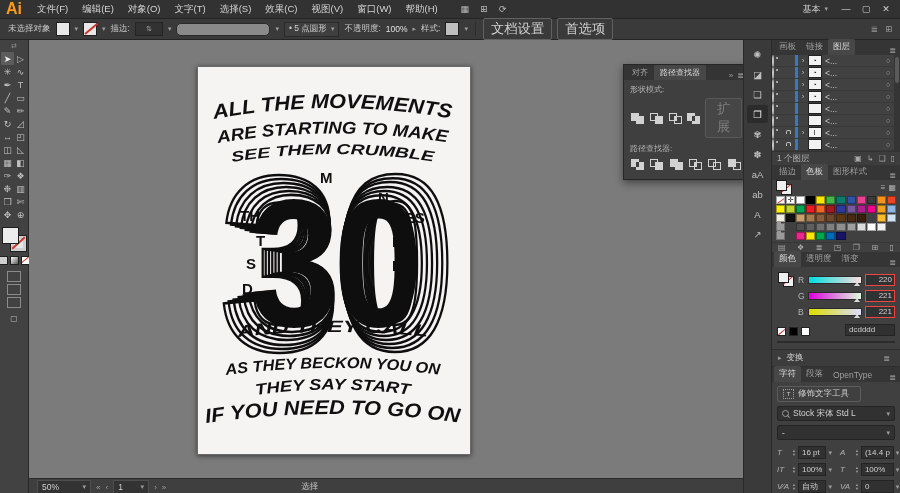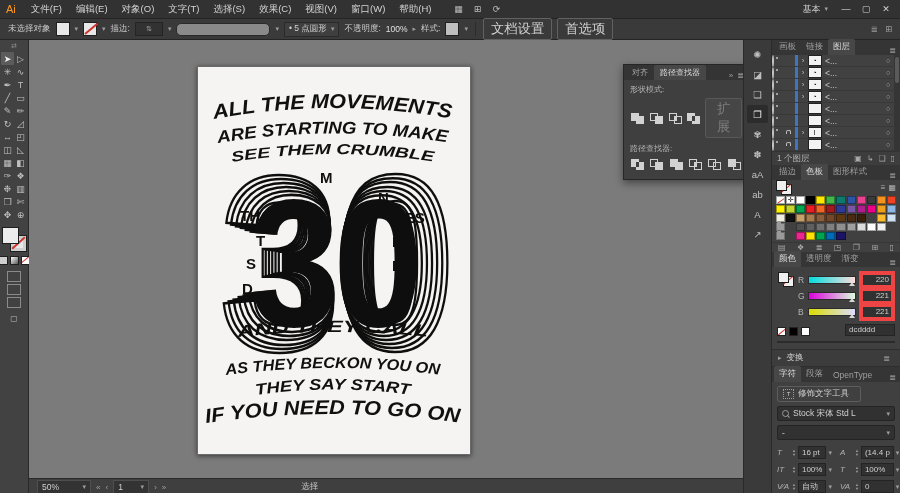--- a/index.html
+++ b/index.html
@@ -3,21 +3,21 @@
 <meta charset="utf-8">
 <style>
   html,body{margin:0;padding:0}
   body{width:900px;height:493px;overflow:hidden;background:#323232;
        font-family:"Liberation Sans","DejaVu Sans",sans-serif;font-size:9px;color:#c8c8c8;
        -webkit-font-smoothing:antialiased}
   .row{display:flex;align-items:flex-start}
 
   
   .menubar{height:18px;background:#323232;border-bottom:1px solid #242424;display:flex;align-items:center;padding:0 4px;gap:2px}
-  .ai-logo{color:#ff9a1e;font-weight:normal;font-size:11px;padding:0 6px 0 2px}
+  .ai-logo{color:#ff9a1e;font-weight:bold;font-size:16px;padding:0 6px 0 2px}
   .menu-item{padding:1px 7px;color:#d4d4d4;font-size:9.5px;white-space:nowrap}
   .mb-ico{width:16px;height:13px;display:flex;align-items:center;justify-content:center;color:#b9b9b9;font-size:9px}
   .mb-right{margin-left:auto;display:flex;align-items:center;gap:8px}
   .workspace{display:flex;align-items:center;gap:4px;color:#cfcfcf}
   .searchbox{width:118px;height:13px;background:#3d3d3d;border:1px solid #2a2a2a;border-radius:2px;display:flex;align-items:center;gap:4px;padding:0 5px;color:#8f8f8f}
   .sglyph{width:5px;height:5px;border:1px solid #9a9a9a;border-radius:50%;position:relative;flex:0 0 auto}
   .sglyph::after{content:"";position:absolute;left:4px;top:5px;width:3px;height:1px;background:#9a9a9a;transform:rotate(45deg)}
   .winbtns{display:flex;align-items:center}
   .winbtn{width:20px;height:16px;display:flex;align-items:center;justify-content:center;color:#cfcfcf;font-size:9px}
 
@@ -138,21 +138,21 @@
   .sw-footer{height:14px;display:flex;align-items:center;justify-content:space-between;padding:0 6px;color:#ababab;font-size:8px;border-top:1px solid #373737}
 
   
   .color-body{display:flex;padding:5px 5px 2px;gap:4px}
   .cp-left{width:17px;display:flex;flex-direction:column;align-items:center;gap:2px}
   .cp-sliders{flex:1}
   .slider-row{display:flex;align-items:center;gap:3px;height:16px}
   .sl-label{width:7px;color:#b5b5b5}
   .sl-track{flex:1;height:6px;border:1px solid #2b2b2b;position:relative}
   .sl-handle{position:absolute;top:5px;width:0;height:0;border-left:3px solid transparent;border-right:3px solid transparent;border-bottom:4px solid #d8d8d8}
-  .sl-val{width:24px;height:10px;background:#313131;border:4px solid #ef4444;color:#cfcfcf;text-align:right;padding:0 2px;font-size:8px;line-height:10px}
+  .sl-val{width:24px;height:10px;background:#313131;border:1px solid #ef4444;color:#cfcfcf;text-align:right;padding:0 2px;font-size:8px;line-height:10px}
   .hex-row{display:flex;align-items:flex-end;gap:3px;padding:2px 5px}
   .chip{width:9px;height:9px;border:1px solid #222;box-sizing:border-box}
   .chip.none{background:#fff;position:relative;overflow:hidden}
   .chip.none::after{content:"";position:absolute;left:-2px;top:3px;width:13px;height:1px;background:#d0342c;transform:rotate(-40deg)}
   .hexval{margin-left:auto;width:42px;height:10px;background:#313131;border:1px solid #242424;color:#cfcfcf;font-size:8px;line-height:10px;padding:0 3px}
   .spectrum{height:20px;margin:3px 5px 6px;border:1px solid #2b2b2b;
     background-image:linear-gradient(to bottom,rgba(255,255,255,.6),rgba(255,255,255,0) 48%,rgba(0,0,0,0) 52%,rgba(0,0,0,.6)),
     linear-gradient(to right,#f00,#ff0,#0f0,#0ff,#00f,#f0f,#f00)}
 
   

